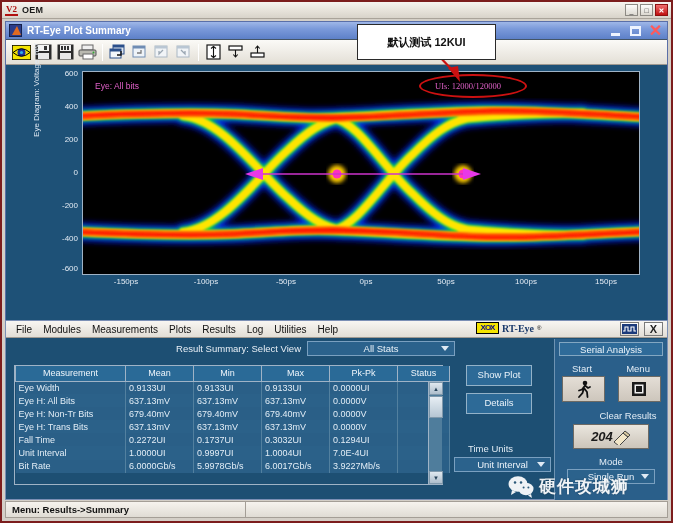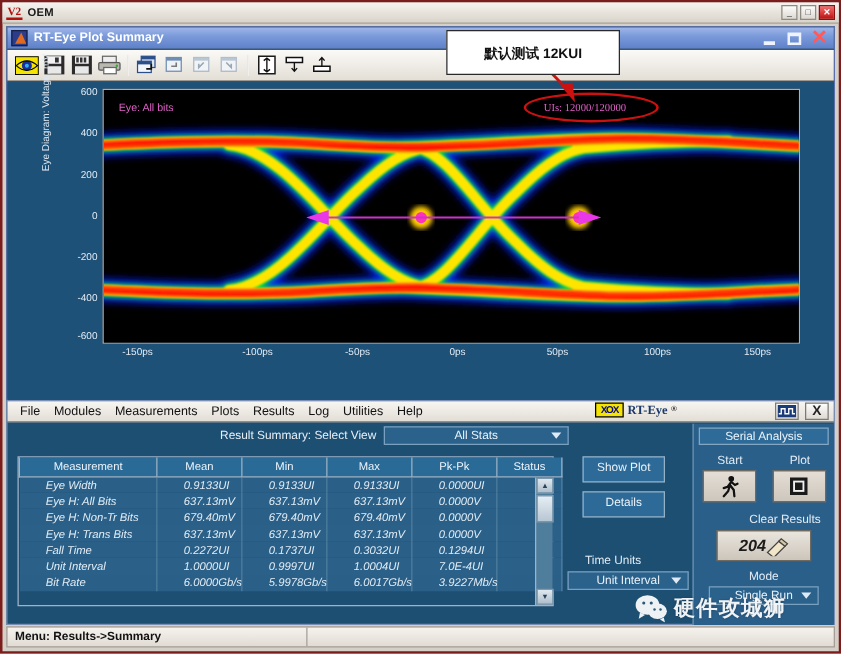--- a/index.html
+++ b/index.html
@@ -155,22 +155,22 @@
   .table-wrap {
     position:absolute; left: 8px; top: 44px; width: 429px; height: 120px;
     background:#1d4f73; border:1px solid #9fb3c6;
   }
   table.rt { border-collapse: collapse; width: 414px; table-layout: fixed; }
   table.rt th {
     background: #2a6a97; color:#eef5fb; font-size: 9px; font-weight: normal;
     height: 15px; border: 1px solid #9fb3c6; border-top:none;
   }
   table.rt td {
-    color:#e2edf6; font-size: 9px; height: 13.1px; padding-left: 21px;
-    border-right: 1px solid #52809f; background:#2a5f87;font-style:italic;
+    color:#e2edf6; font-size: 9px; height: 13.1px; padding-left: 3px;
+    border-right: 1px solid #52809f; background:#2a5f87;
   }
   table.rt tr:nth-child(even) td { background:#2b6189; }
   .tbl-scroll {
     position:absolute; right:0; top:16px; width:14px; bottom:0;
     background:#4f7d9c; border-left:1px solid #9fb3c6;
   }
   .sb-btn { width:14px; height:13px; background: linear-gradient(180deg,#dfe8ef,#aebecc);
     border:1px solid #7f98ab; display:flex; align-items:center; justify-content:center; font-size:6px; color:#27435a;}
   .sb-thumb { width:14px; height: 22px; margin-top:1px; background: linear-gradient(180deg,#e7eef4,#b6c6d3); border:1px solid #7f98ab;}
 
@@ -446,21 +446,21 @@
         <div class="magenta-arrow">
           <svg width="240" height="20">
             <line x1="18" y1="10" x2="222" y2="10" stroke="#cc33cc" stroke-width="1.6"></line>
             <polygon points="2,10 20,4 20,16" fill="#e838e8"></polygon>
             <polygon points="238,10 220,4 220,16" fill="#e838e8"></polygon>
           </svg>
         </div>
       </div>
 
       <div class="xticks">
-        <div class="xtick" style="left:28px">-150ps</div>
+        <div class="xtick" style="left:44px">-150ps</div>
         <div class="xtick" style="left:124px">-100ps</div>
         <div class="xtick" style="left:204px">-50ps</div>
         <div class="xtick" style="left:284px">0ps</div>
         <div class="xtick" style="left:364px">50ps</div>
         <div class="xtick" style="left:444px">100ps</div>
         <div class="xtick" style="left:524px">150ps</div>
       </div>
 
     </div>
   </div>
@@ -592,21 +592,21 @@
     <div class="act-col">
       <div class="act-btn">Show Plot</div>
       <div class="act-btn">Details</div>
     </div>
 
     <div class="sa-panel">
       <div class="sa-header">Serial Analysis</div>
 
       <div style="display:flex; justify-content:space-around; margin-top:7px;">
         <span class="sa-lbl">Start</span>
-        <span class="sa-lbl">Plot</span>
+        <span class="sa-lbl">Menu</span>
       </div>
       <div style="display:flex; justify-content:space-around; margin-top:2px;">
         <div class="sa-btn">
           <svg width="17" height="19">
             <circle cx="10" cy="3" r="2.3" fill="#111"></circle>
             <path d="M10 5.5 l-3 4 l-3 1 M10 5.5 l3 2.5 l2 -1 M9 8 l-1.5 5 l-3.5 4 M9 8 l3 4 l0.5 5" stroke="#111" stroke-width="1.8" fill="none" stroke-linecap="round"></path>
           </svg>
         </div>
         <div class="sa-btn">
           <svg width="16" height="16">

